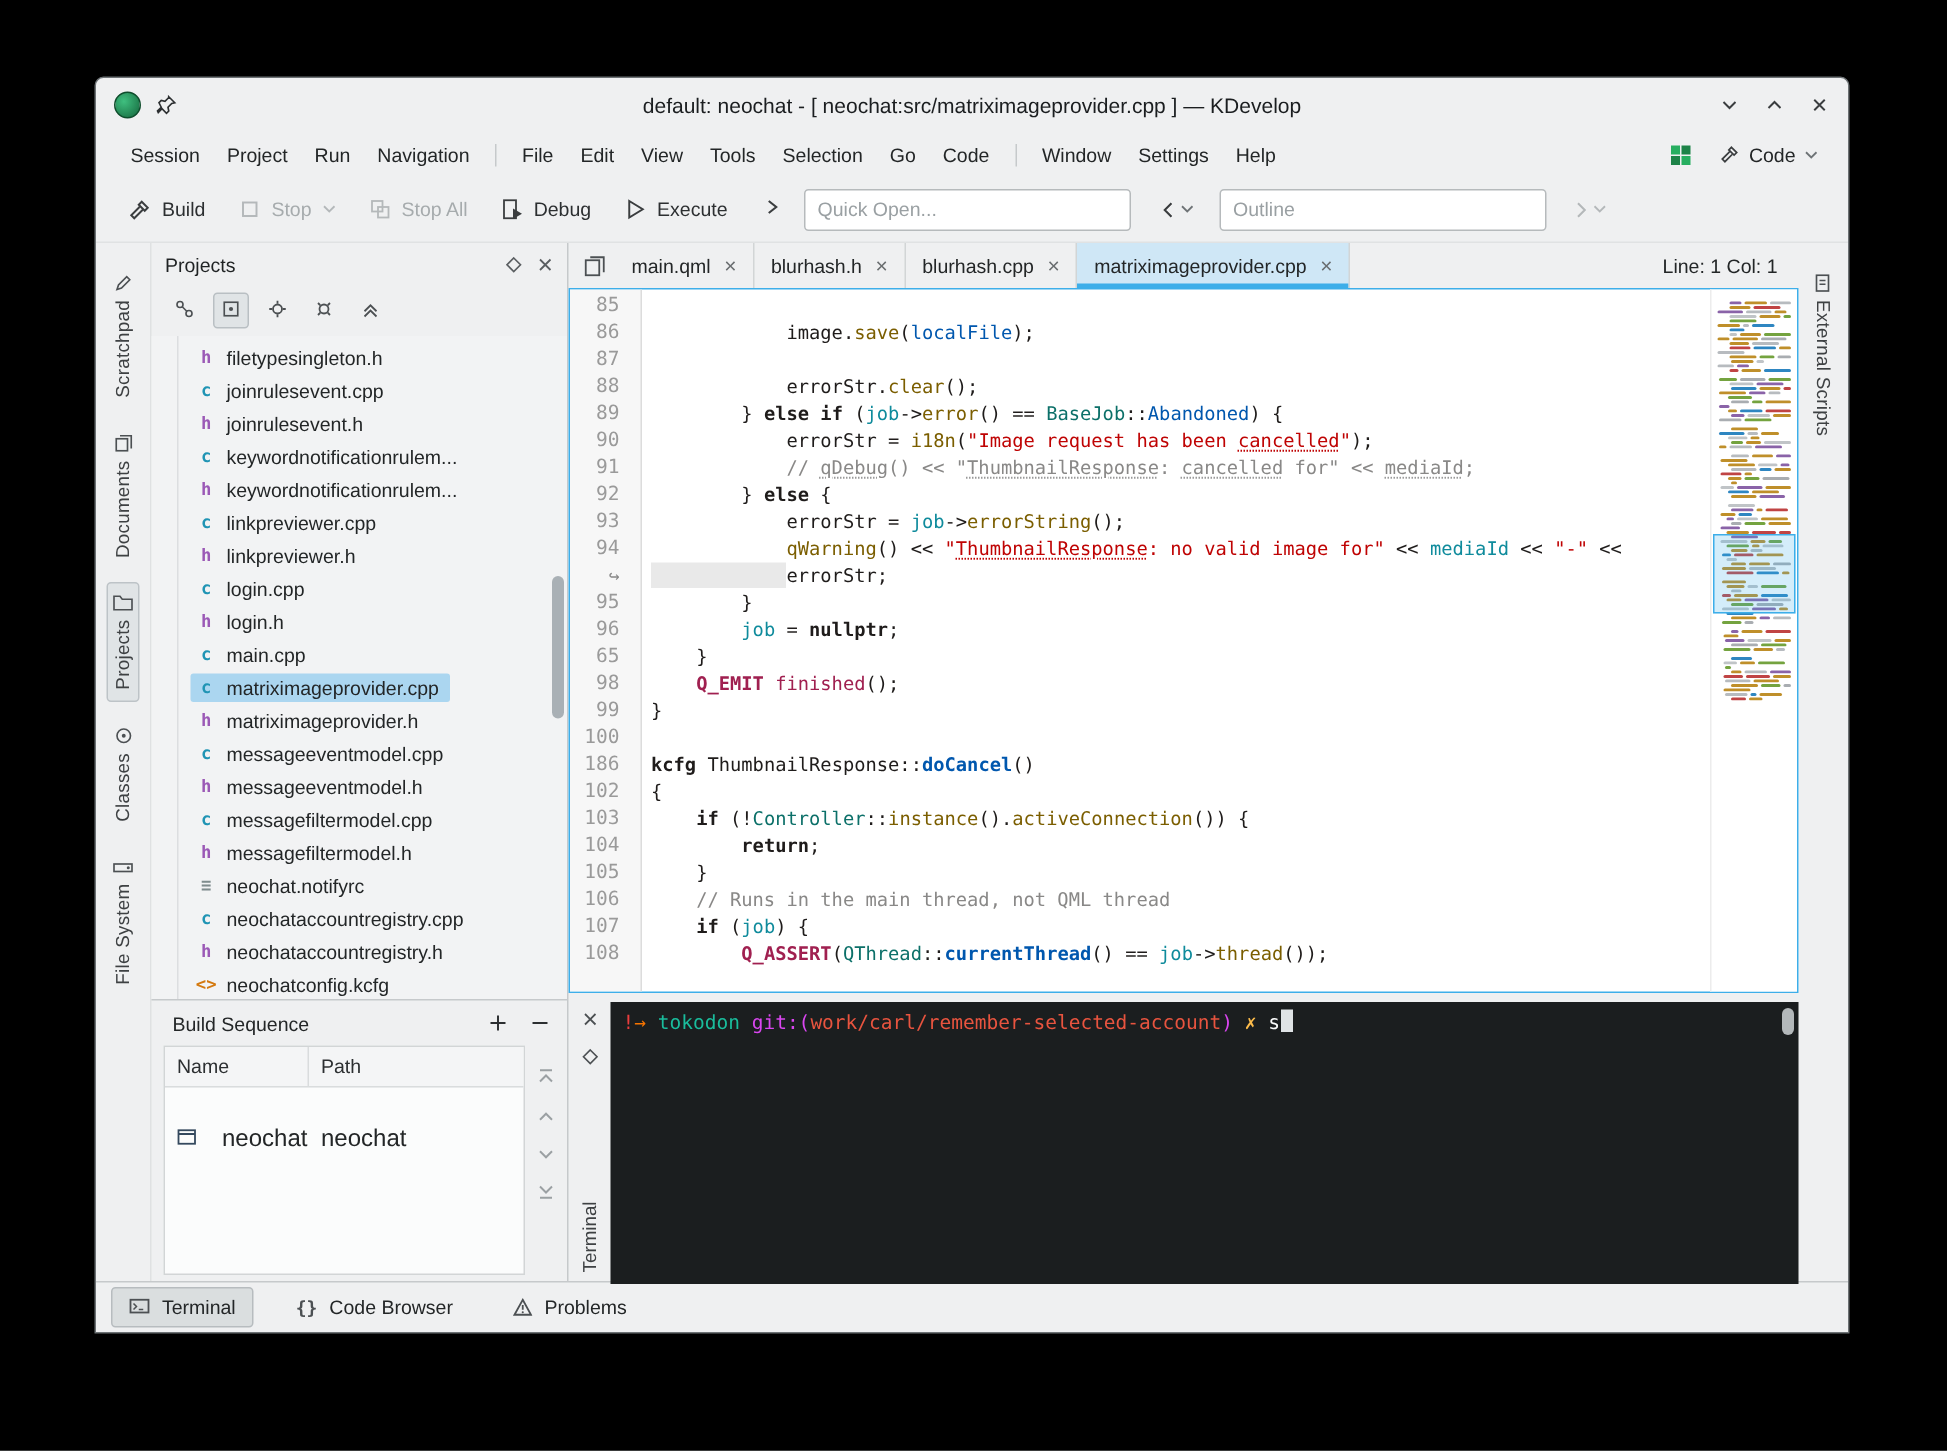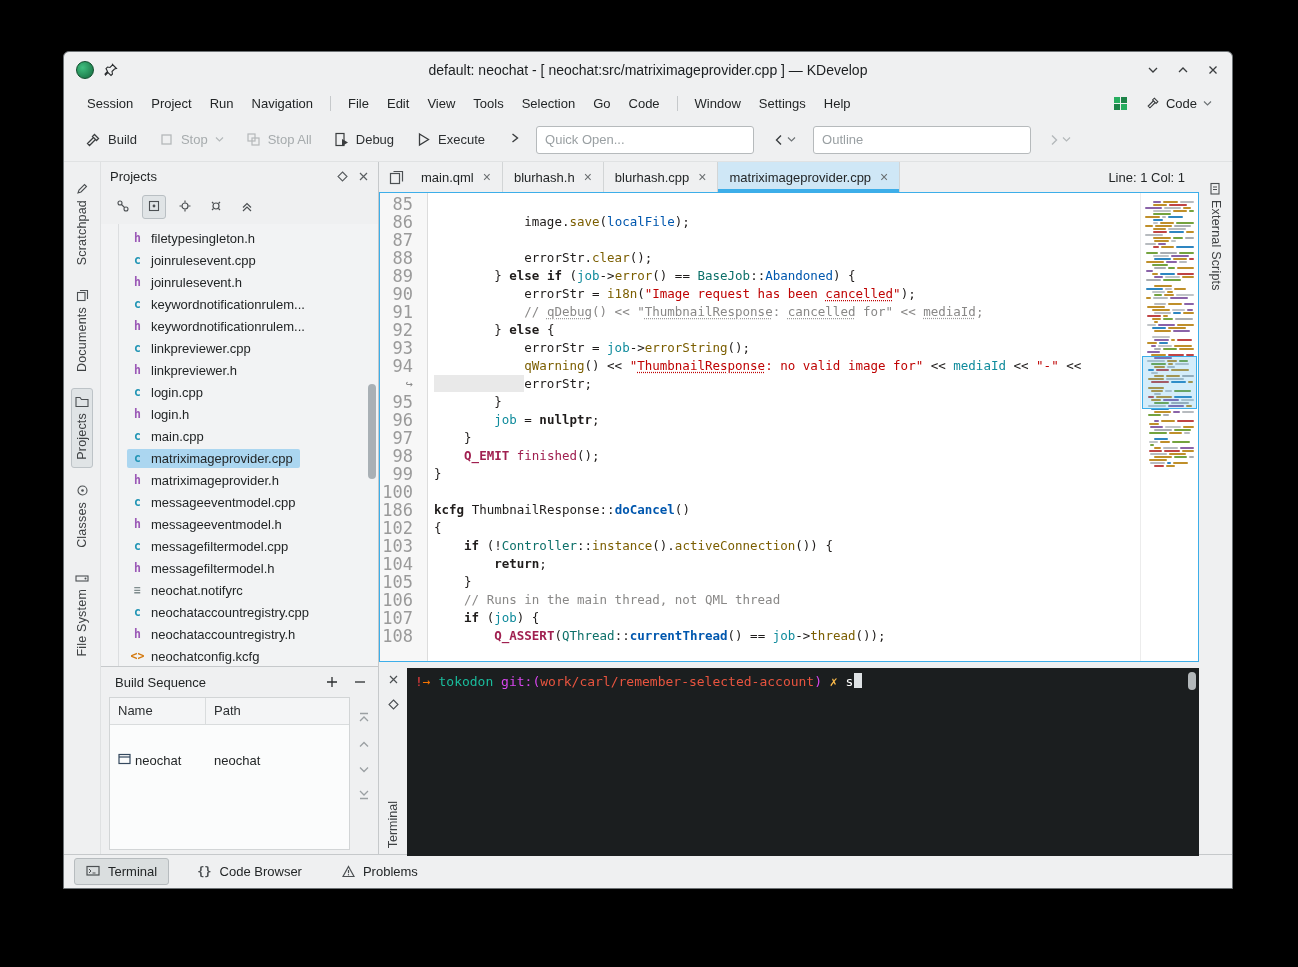--- a/index.html
+++ b/index.html
@@ -73,39 +73,39 @@
   .build-seq{height:188px;flex:0 0 188px;border-top:1px solid #c6c9cb;display:flex;flex-direction:column;}
   .bs-header{height:30px;flex:0 0 30px;display:flex;align-items:center;padding:0 6px 0 14px;gap:4px;}
   .bs-title{flex:1;}
   .bs-btn{width:24px;height:22px;display:flex;align-items:center;justify-content:center;color:#2c2f31;}
   .bs-body{flex:1;display:flex;min-height:0;padding:0 0 4px 8px;}
   .bs-table{flex:1;background:#fbfcfc;border:1px solid #d2d5d6;display:flex;flex-direction:column;}
   .bs-cols{display:flex;height:27px;flex:0 0 27px;border-bottom:1px solid #d9dcdd;background:#f4f5f6;}
   .bs-col{padding:5px 8px;border-right:1px solid #d9dcdd;font-size:13px;color:#2c2f31;}
   .bs-col.name{width:96px;flex:0 0 96px;}
   .bs-row{display:flex;height:26px;align-items:center;}
-  .bs-cell{padding:0 8px;display:flex;align-items:center;gap:4px;font-size:13px;margin-top:44px;}
+  .bs-cell{padding:0 8px;display:flex;align-items:center;gap:17px;font-size:16px;margin-top:44px;}
   .bs-cell.name{width:96px;flex:0 0 96px;}
   .bs-arrows{width:28px;flex:0 0 28px;display:flex;flex-direction:column;align-items:center;gap:11px;padding-top:14px;color:#9ba0a3;}
 
   
   .center{flex:1;display:flex;flex-direction:column;min-width:0;}
   .editor-wrap{height:500px;flex:0 0 500px;display:flex;flex-direction:column;min-width:0;}
   .tabbar{height:30px;flex:0 0 30px;display:flex;align-items:stretch;padding-left:4px;}
   .doc-icon{align-self:center;margin:0 6px;color:#4c5053;display:flex;}
   .etab{display:flex;align-items:center;gap:9px;padding:0 11px;border-right:1px solid #d2d5d6;font-size:13px;color:#232627;}
   .etab.active{background:#cfe7f6;box-shadow:inset 0 -3px 0 #3daee9;}
   .etab .close{color:#6a6e70;font-size:14px;line-height:1;}
   .cursor-status{margin-left:auto;align-self:center;padding-right:14px;color:#232627;}
 
   .editor-body{flex:1;display:flex;background:#fff;position:relative;border:1px solid #3daee9;min-height:0;}
   .code-scroll{position:relative;flex:1;overflow:hidden;padding-top:2px;}
   .gutter-bg{position:absolute;left:0;top:0;bottom:0;width:48px;background:#f7f7f7;border-right:1px solid #dcdcdc;}
   .cl{position:relative;display:flex;height:18px;line-height:18px;font-family:"DejaVu Sans Mono",monospace;font-size:12.5px;white-space:pre;}
-  .ln{width:40px;flex:0 0 40px;text-align:right;color:#9a9a9a;padding-right:7px;font-size:17px;}
+  .ln{width:40px;flex:0 0 40px;text-align:right;color:#9a9a9a;padding-right:7px;font-size:13px;}
   .ln.wrapmark{color:#8a8a8a;font-size:12px;}
   .ct{padding-left:14px;}
   .wrapfill{display:inline-block;height:17px;background:#e9e9e9;vertical-align:top;}
 
   .tk-n{color:#1f1c1b}.tk-k{color:#1f1c1b;font-weight:bold}
   .tk-s{color:#bf0303}
   .tk-su{color:#bf0303;text-decoration:underline dotted #bf0303;text-underline-offset:2px}
   .tk-c{color:#898887}
   .tk-cu{color:#898887;text-decoration:underline dotted #9a9a9a;text-underline-offset:2px}
   .tk-f{color:#7b5e00}.tk-m{color:#0f8b9c}.tk-ty{color:#0c7069}
@@ -599,21 +599,21 @@
                 <div class="cl"><span class="ln">88</span><span class="ct" style="padding-left: calc(12ch + 14px);"><span class="tk-n">errorStr</span><span class="tk-n">.</span><span class="tk-f">clear</span><span class="tk-n">();</span></span></div>
                 <div class="cl"><span class="ln">89</span><span class="ct" style="padding-left: calc(8ch + 14px);"><span class="tk-n">} </span><span class="tk-k">else if</span><span class="tk-n"> (</span><span class="tk-m">job</span><span class="tk-n">-&gt;</span><span class="tk-f">error</span><span class="tk-n">() == </span><span class="tk-ty">BaseJob</span><span class="tk-n">::</span><span class="tk-b">Abandoned</span><span class="tk-n">) {</span></span></div>
                 <div class="cl"><span class="ln">90</span><span class="ct" style="padding-left: calc(12ch + 14px);"><span class="tk-n">errorStr</span><span class="tk-n"> = </span><span class="tk-f">i18n</span><span class="tk-n">(</span><span class="tk-s">"Image request has been </span><span class="tk-su">cancelled</span><span class="tk-s">"</span><span class="tk-n">);</span></span></div>
                 <div class="cl"><span class="ln">91</span><span class="ct" style="padding-left: calc(12ch + 14px);"><span class="tk-c">// </span><span class="tk-cu">qDebug</span><span class="tk-c">() &lt;&lt; "</span><span class="tk-cu">ThumbnailResponse</span><span class="tk-c">: </span><span class="tk-cu">cancelled</span><span class="tk-c"> for" &lt;&lt; </span><span class="tk-cu">mediaId</span><span class="tk-c">;</span></span></div>
                 <div class="cl"><span class="ln">92</span><span class="ct" style="padding-left: calc(8ch + 14px);"><span class="tk-n">} </span><span class="tk-k">else</span><span class="tk-n"> {</span></span></div>
                 <div class="cl"><span class="ln">93</span><span class="ct" style="padding-left: calc(12ch + 14px);"><span class="tk-n">errorStr</span><span class="tk-n"> = </span><span class="tk-m">job</span><span class="tk-n">-&gt;</span><span class="tk-f">errorString</span><span class="tk-n">();</span></span></div>
                 <div class="cl"><span class="ln">94</span><span class="ct" style="padding-left: calc(12ch + 14px);"><span class="tk-f">qWarning</span><span class="tk-n">() &lt;&lt; </span><span class="tk-s">"</span><span class="tk-su">ThumbnailResponse</span><span class="tk-s">: no valid image for"</span><span class="tk-n"> &lt;&lt; </span><span class="tk-m">mediaId</span><span class="tk-n"> &lt;&lt; </span><span class="tk-s">"-"</span><span class="tk-n"> &lt;&lt;</span></span></div>
                 <div class="cl"><span class="ln wrapmark">↪</span><span class="ct" style="padding-left: 14px;"><span class="wrapfill" style="width: 12ch;"></span><span class="tk-n">errorStr</span><span class="tk-n">;</span></span></div>
                 <div class="cl"><span class="ln">95</span><span class="ct" style="padding-left: calc(8ch + 14px);"><span class="tk-n">}</span></span></div>
                 <div class="cl"><span class="ln">96</span><span class="ct" style="padding-left: calc(8ch + 14px);"><span class="tk-m">job</span><span class="tk-n"> = </span><span class="tk-k">nullptr</span><span class="tk-n">;</span></span></div>
-                <div class="cl"><span class="ln">97</span><span class="ct" style="padding-left: calc(4ch + 14px);"><span class="tk-n">}</span></span></div>
+                <div class="cl"><span class="ln">65</span><span class="ct" style="padding-left: calc(4ch + 14px);"><span class="tk-n">}</span></span></div>
                 <div class="cl"><span class="ln">98</span><span class="ct" style="padding-left: calc(4ch + 14px);"><span class="tk-mac">Q_EMIT</span><span class="tk-n"> </span><span class="tk-mr">finished</span><span class="tk-n">();</span></span></div>
                 <div class="cl"><span class="ln">99</span><span class="ct" style="padding-left: 14px;"><span class="tk-n">}</span></span></div>
                 <div class="cl"><span class="ln">100</span><span class="ct" style="padding-left: 14px;"></span></div>
                 <div class="cl"><span class="ln">186</span><span class="ct" style="padding-left: 14px;"><span class="tk-k">kcfg</span><span class="tk-n"> </span><span class="tk-n">ThumbnailResponse</span><span class="tk-n">::</span><span class="tk-bf">doCancel</span><span class="tk-n">()</span></span></div>
                 <div class="cl"><span class="ln">102</span><span class="ct" style="padding-left: 14px;"><span class="tk-n">{</span></span></div>
                 <div class="cl"><span class="ln">103</span><span class="ct" style="padding-left: calc(4ch + 14px);"><span class="tk-k">if</span><span class="tk-n"> (!</span><span class="tk-ty">Controller</span><span class="tk-n">::</span><span class="tk-f">instance</span><span class="tk-n">().</span><span class="tk-f">activeConnection</span><span class="tk-n">()) {</span></span></div>
                 <div class="cl"><span class="ln">104</span><span class="ct" style="padding-left: calc(8ch + 14px);"><span class="tk-k">return</span><span class="tk-n">;</span></span></div>
                 <div class="cl"><span class="ln">105</span><span class="ct" style="padding-left: calc(4ch + 14px);"><span class="tk-n">}</span></span></div>
                 <div class="cl"><span class="ln">106</span><span class="ct" style="padding-left: calc(4ch + 14px);"><span class="tk-c">// Runs in the main thread, not QML thread</span></span></div>
                 <div class="cl"><span class="ln">107</span><span class="ct" style="padding-left: calc(4ch + 14px);"><span class="tk-k">if</span><span class="tk-n"> (</span><span class="tk-m">job</span><span class="tk-n">) {</span></span></div>

